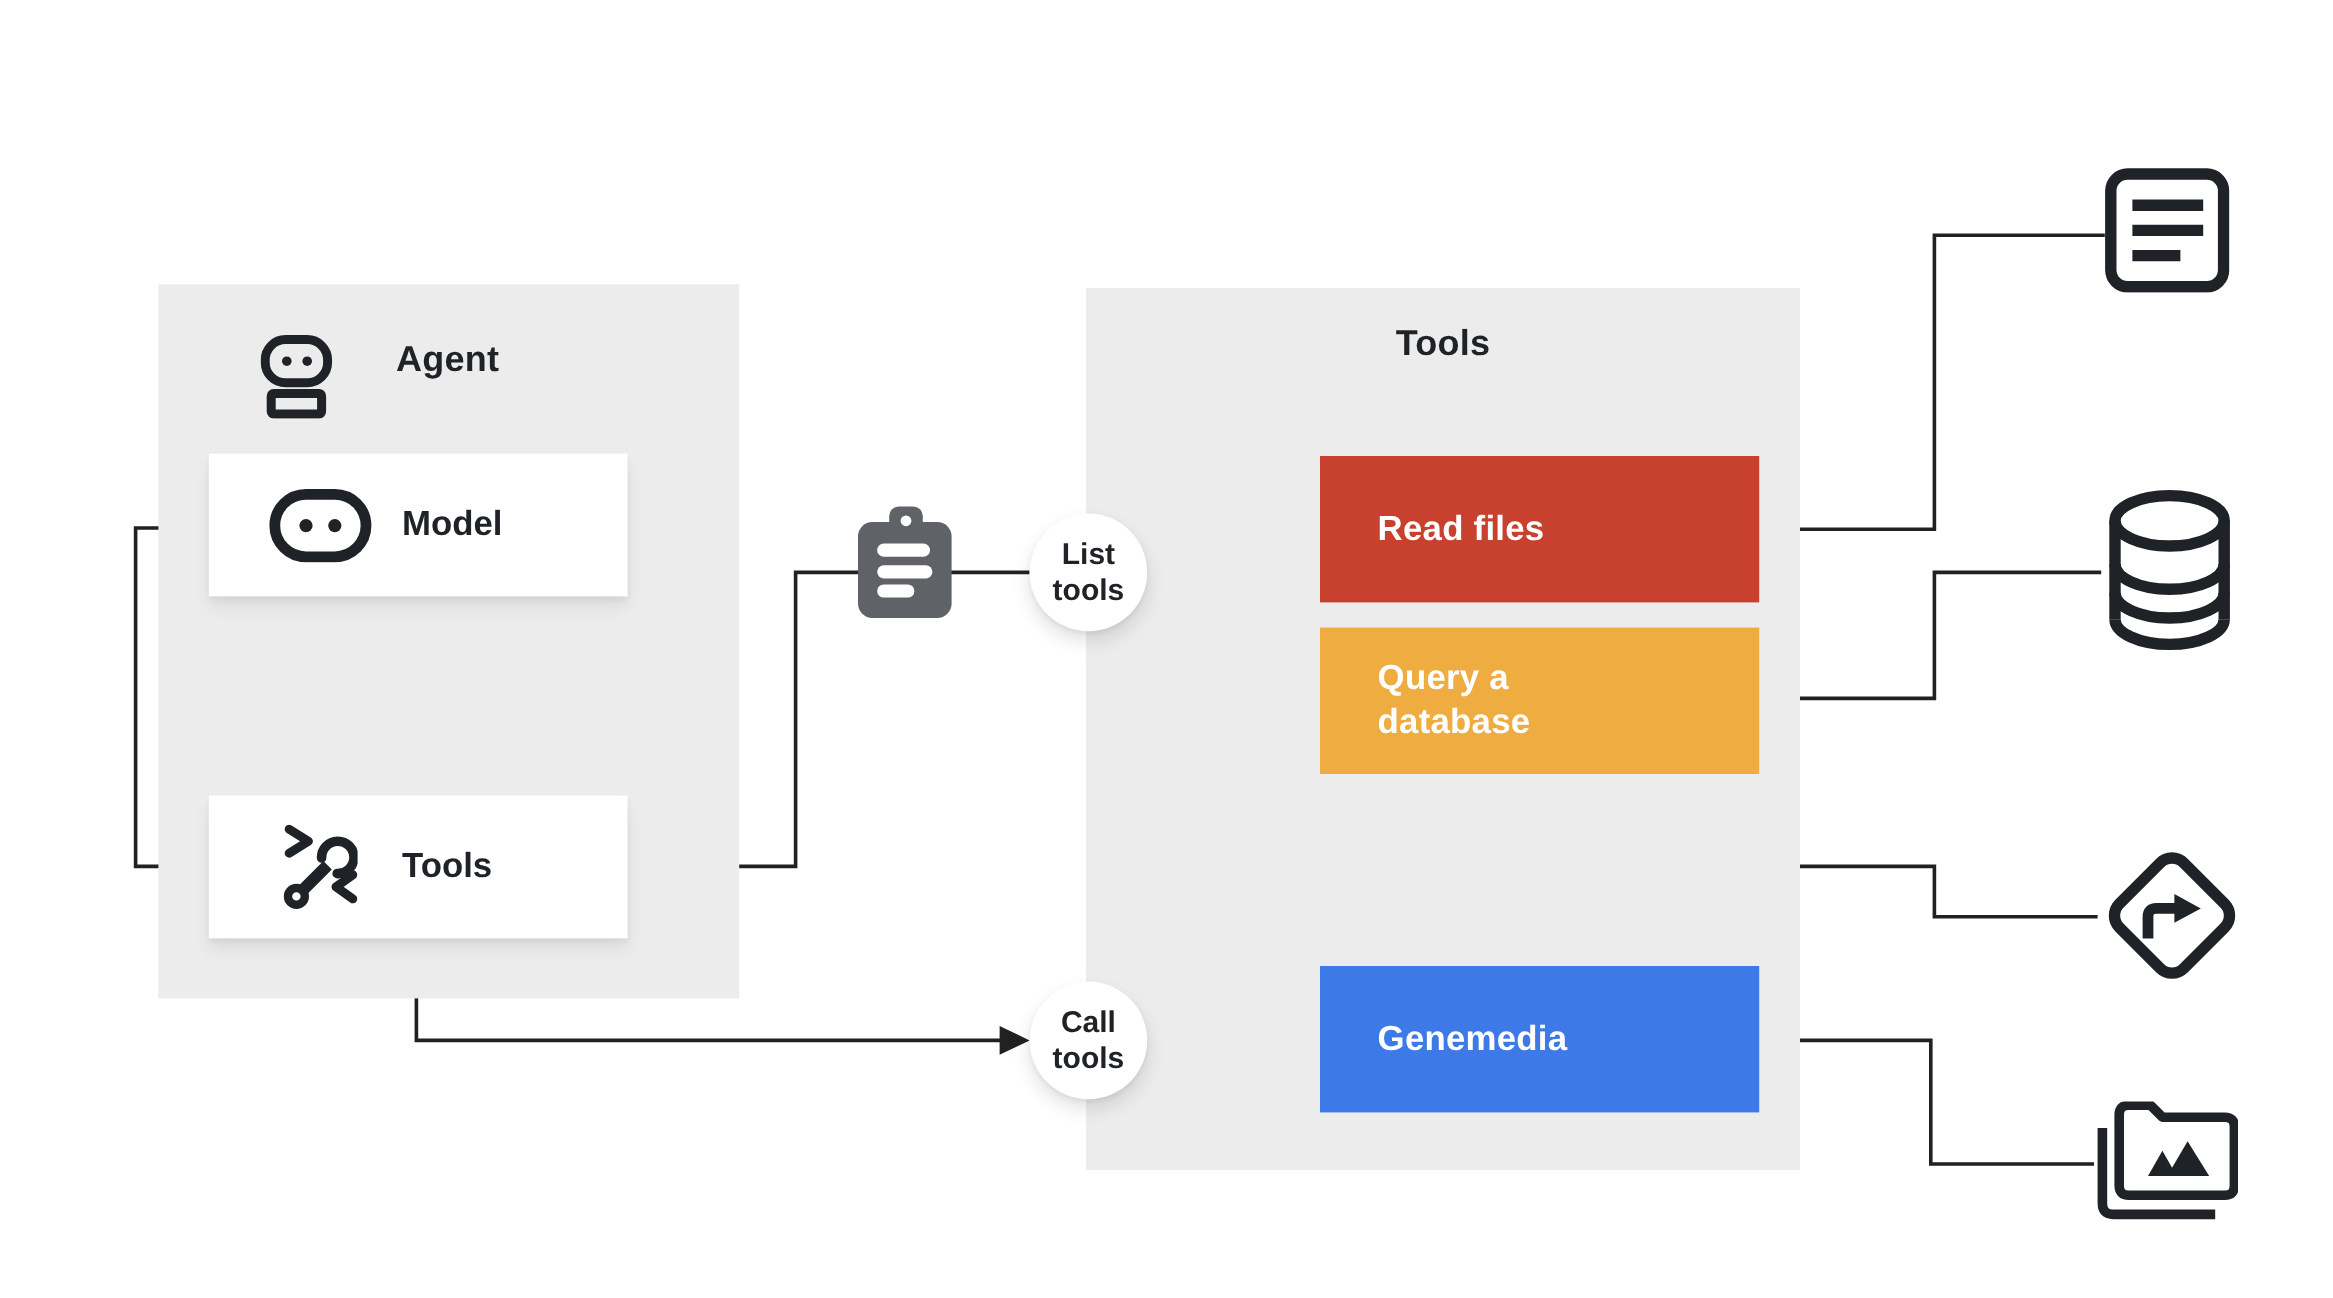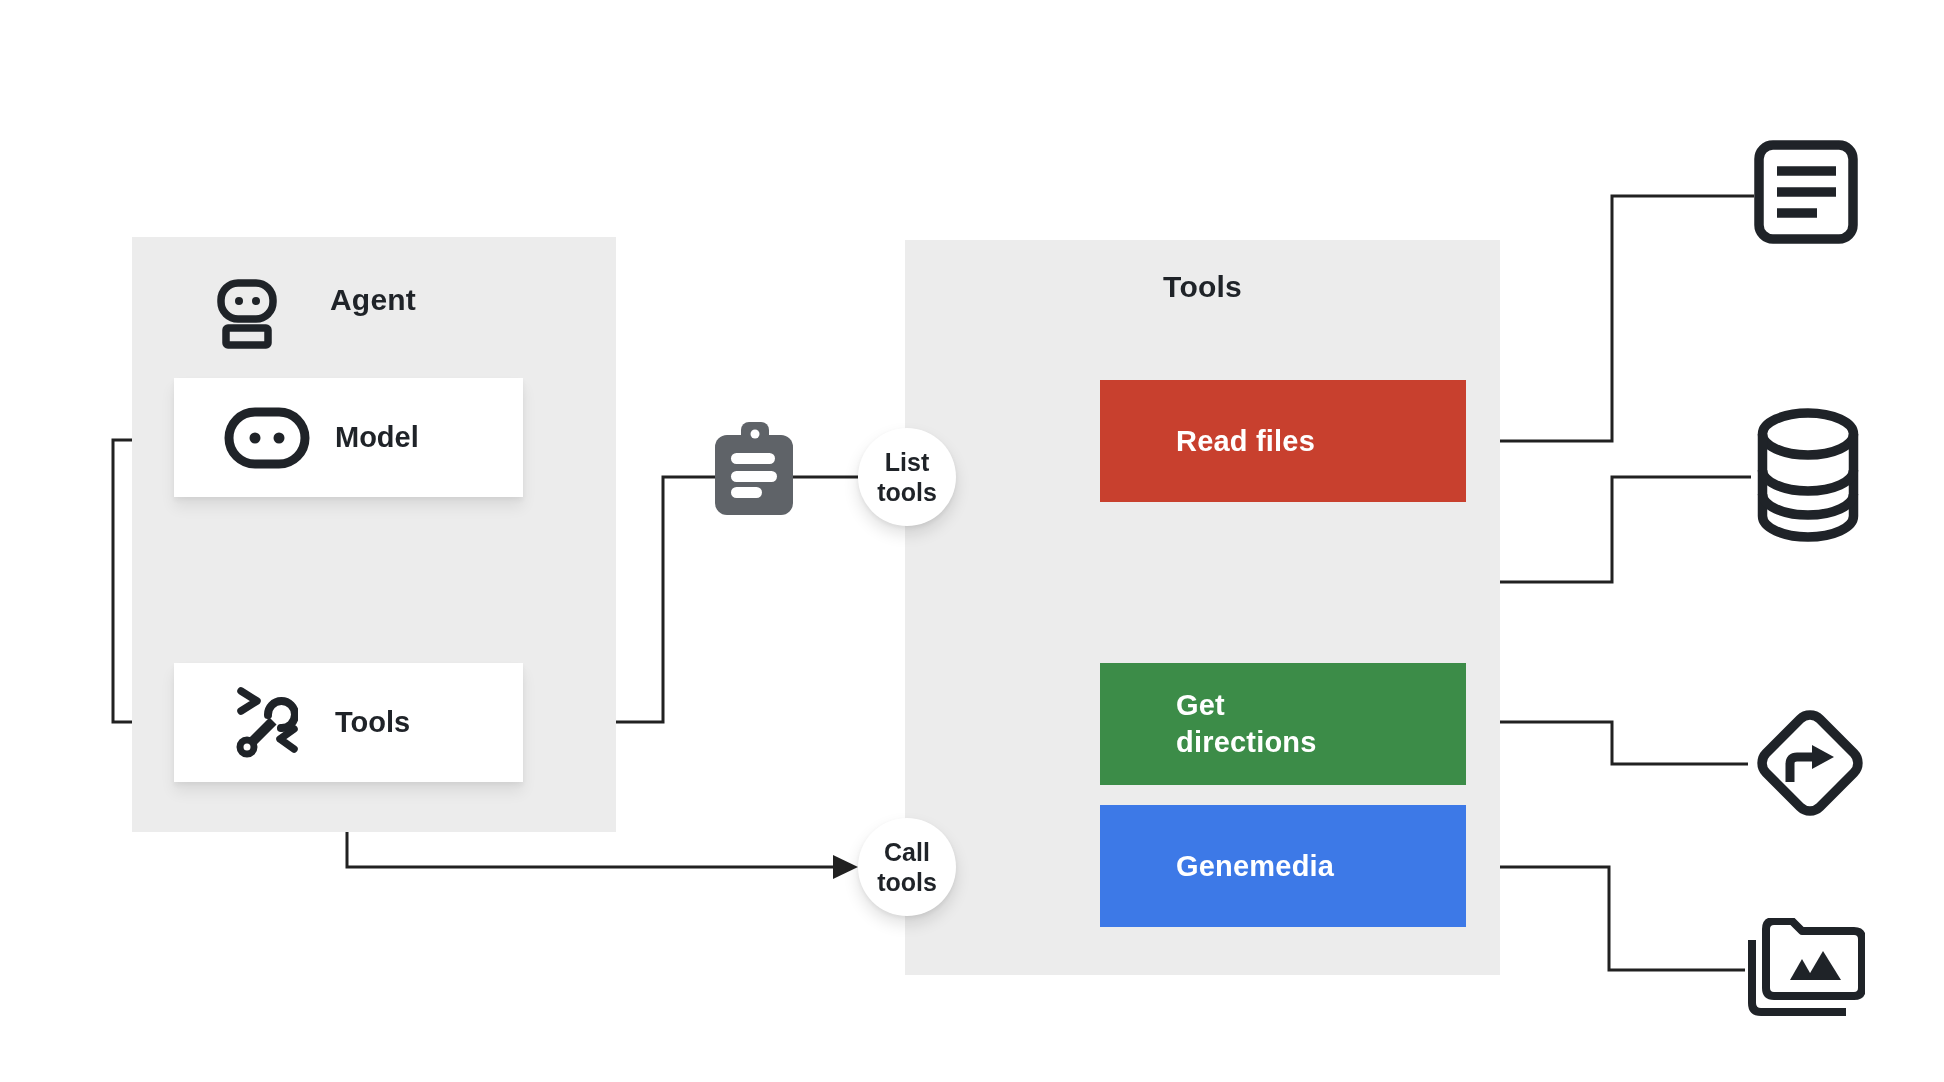--- a/index.html
+++ b/index.html
@@ -63,21 +63,21 @@
   }
 
   .tool-box {
     position: absolute;
     left: 195px;
     width: 366px;
     height: 122px;
     display: flex;
     align-items: center;
     box-sizing: border-box;
-    padding-left: 76px;
+    padding-left: 48px;
   }
   .tool-box .label {
     color: var(--box-text, #fff);
     font-size: 29px;
     font-weight: bold;
     line-height: 37px;
     white-space: pre-line;
     letter-spacing: 0.2px;
   }
   .box-0 { top: 140px; }
@@ -187,23 +187,23 @@
       <span class="card-label">Tools</span>
     </div>
   </section>
 
   <section class="panel tools-panel">
     <h2 class="panel-title tools-title">Tools</h2>
 
     <div class="tool-box box-0" style="background-color: rgb(200, 64, 46);">
       <span class="label">Read files</span>
     </div>
-    <div class="tool-box box-2" style="background-color: rgb(60, 140, 72);">
-      <span class="label">Get
-directions</span>
+    <div class="tool-box box-1" style="background-color: rgb(239, 172, 65);">
+      <span class="label">Query a
+database</span>
     </div>
     <div class="tool-box box-3" style="background-color: rgb(61, 121, 231);">
       <span class="label">Genemedia</span>
     </div>
   </section>
 
   <span class="abs-icon clipboard-icon-wrap">
     <svg width="80" height="96" viewBox="0 0 80 96">
       <rect class="clipfill" x="27" y="2" width="28" height="24" rx="8"></rect>
       <rect class="clipfill" x="1" y="15" width="78" height="80" rx="12"></rect>

